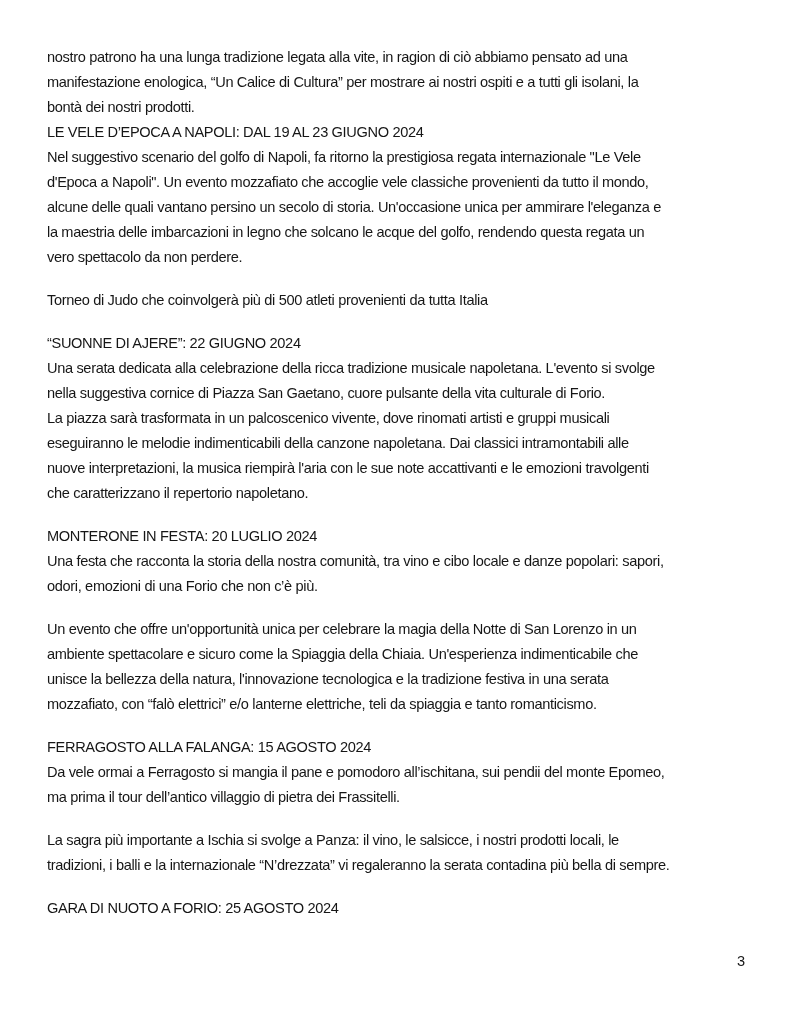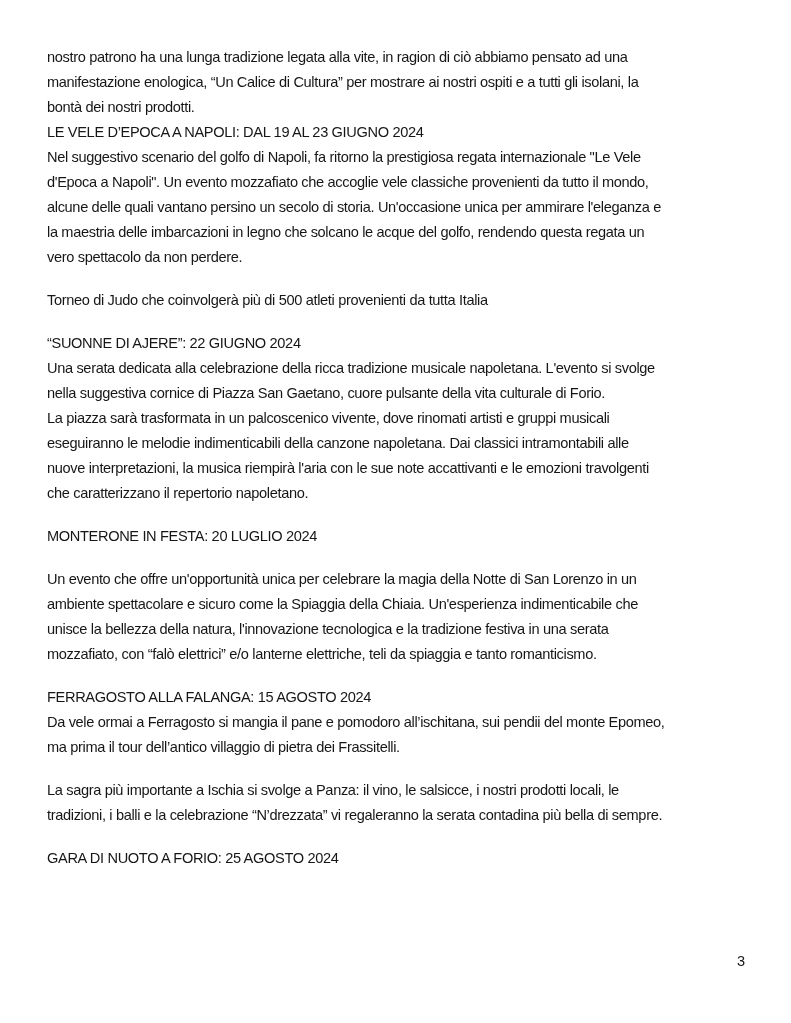--- a/index.html
+++ b/index.html
@@ -75,38 +75,40 @@
     <p>Una serata dedicata alla celebrazione della ricca tradizione musicale napoletana. L'evento si svolge
 nella suggestiva cornice di Piazza San Gaetano, cuore pulsante della vita culturale di Forio.
 La piazza sarà trasformata in un palcoscenico vivente, dove rinomati artisti e gruppi musicali
 eseguiranno le melodie indimenticabili della canzone napoletana. Dai classici intramontabili alle
 nuove interpretazioni, la musica riempirà l'aria con le sue note accattivanti e le emozioni travolgenti
 che caratterizzano il repertorio napoletano.</p>
   </section>
 
   <section class="doc-block">
     <h2>MONTERONE IN FESTA: 20 LUGLIO 2024</h2>
+    <p>Una festa che racconta la storia della nostra comunità, tra vino e cibo locale e danze popolari: sapori,
+odori, emozioni di una Forio che non c’è più.</p>
   </section>
 
   <section class="doc-block">
     <p>Un evento che offre un'opportunità unica per celebrare la magia della Notte di San Lorenzo in un
 ambiente spettacolare e sicuro come la Spiaggia della Chiaia. Un'esperienza indimenticabile che
 unisce la bellezza della natura, l'innovazione tecnologica e la tradizione festiva in una serata
 mozzafiato, con “falò elettrici” e/o lanterne elettriche, teli da spiaggia e tanto romanticismo.</p>
   </section>
 
   <section class="doc-block">
     <h2>FERRAGOSTO ALLA FALANGA: 15 AGOSTO 2024</h2>
     <p>Da vele ormai a Ferragosto si mangia il pane e pomodoro all’ischitana, sui pendii del monte Epomeo,
 ma prima il tour dell’antico villaggio di pietra dei Frassitelli.</p>
   </section>
 
   <section class="doc-block">
     <p>La sagra più importante a Ischia si svolge a Panza: il vino, le salsicce, i nostri prodotti locali, le
-tradizioni, i balli e la celebrazione “N’drezzata” vi regaleranno la serata contadina più bella di sempre.</p>
+tradizioni, i balli e la internazionale “N’drezzata” vi regaleranno la serata contadina più bella di sempre.</p>
   </section>
 
   <section class="doc-block">
     <h2>GARA DI NUOTO A FORIO: 25 AGOSTO 2024</h2>
   </section>
 </div>
 
   </div>
 
   <div class="page-number">3</div>

